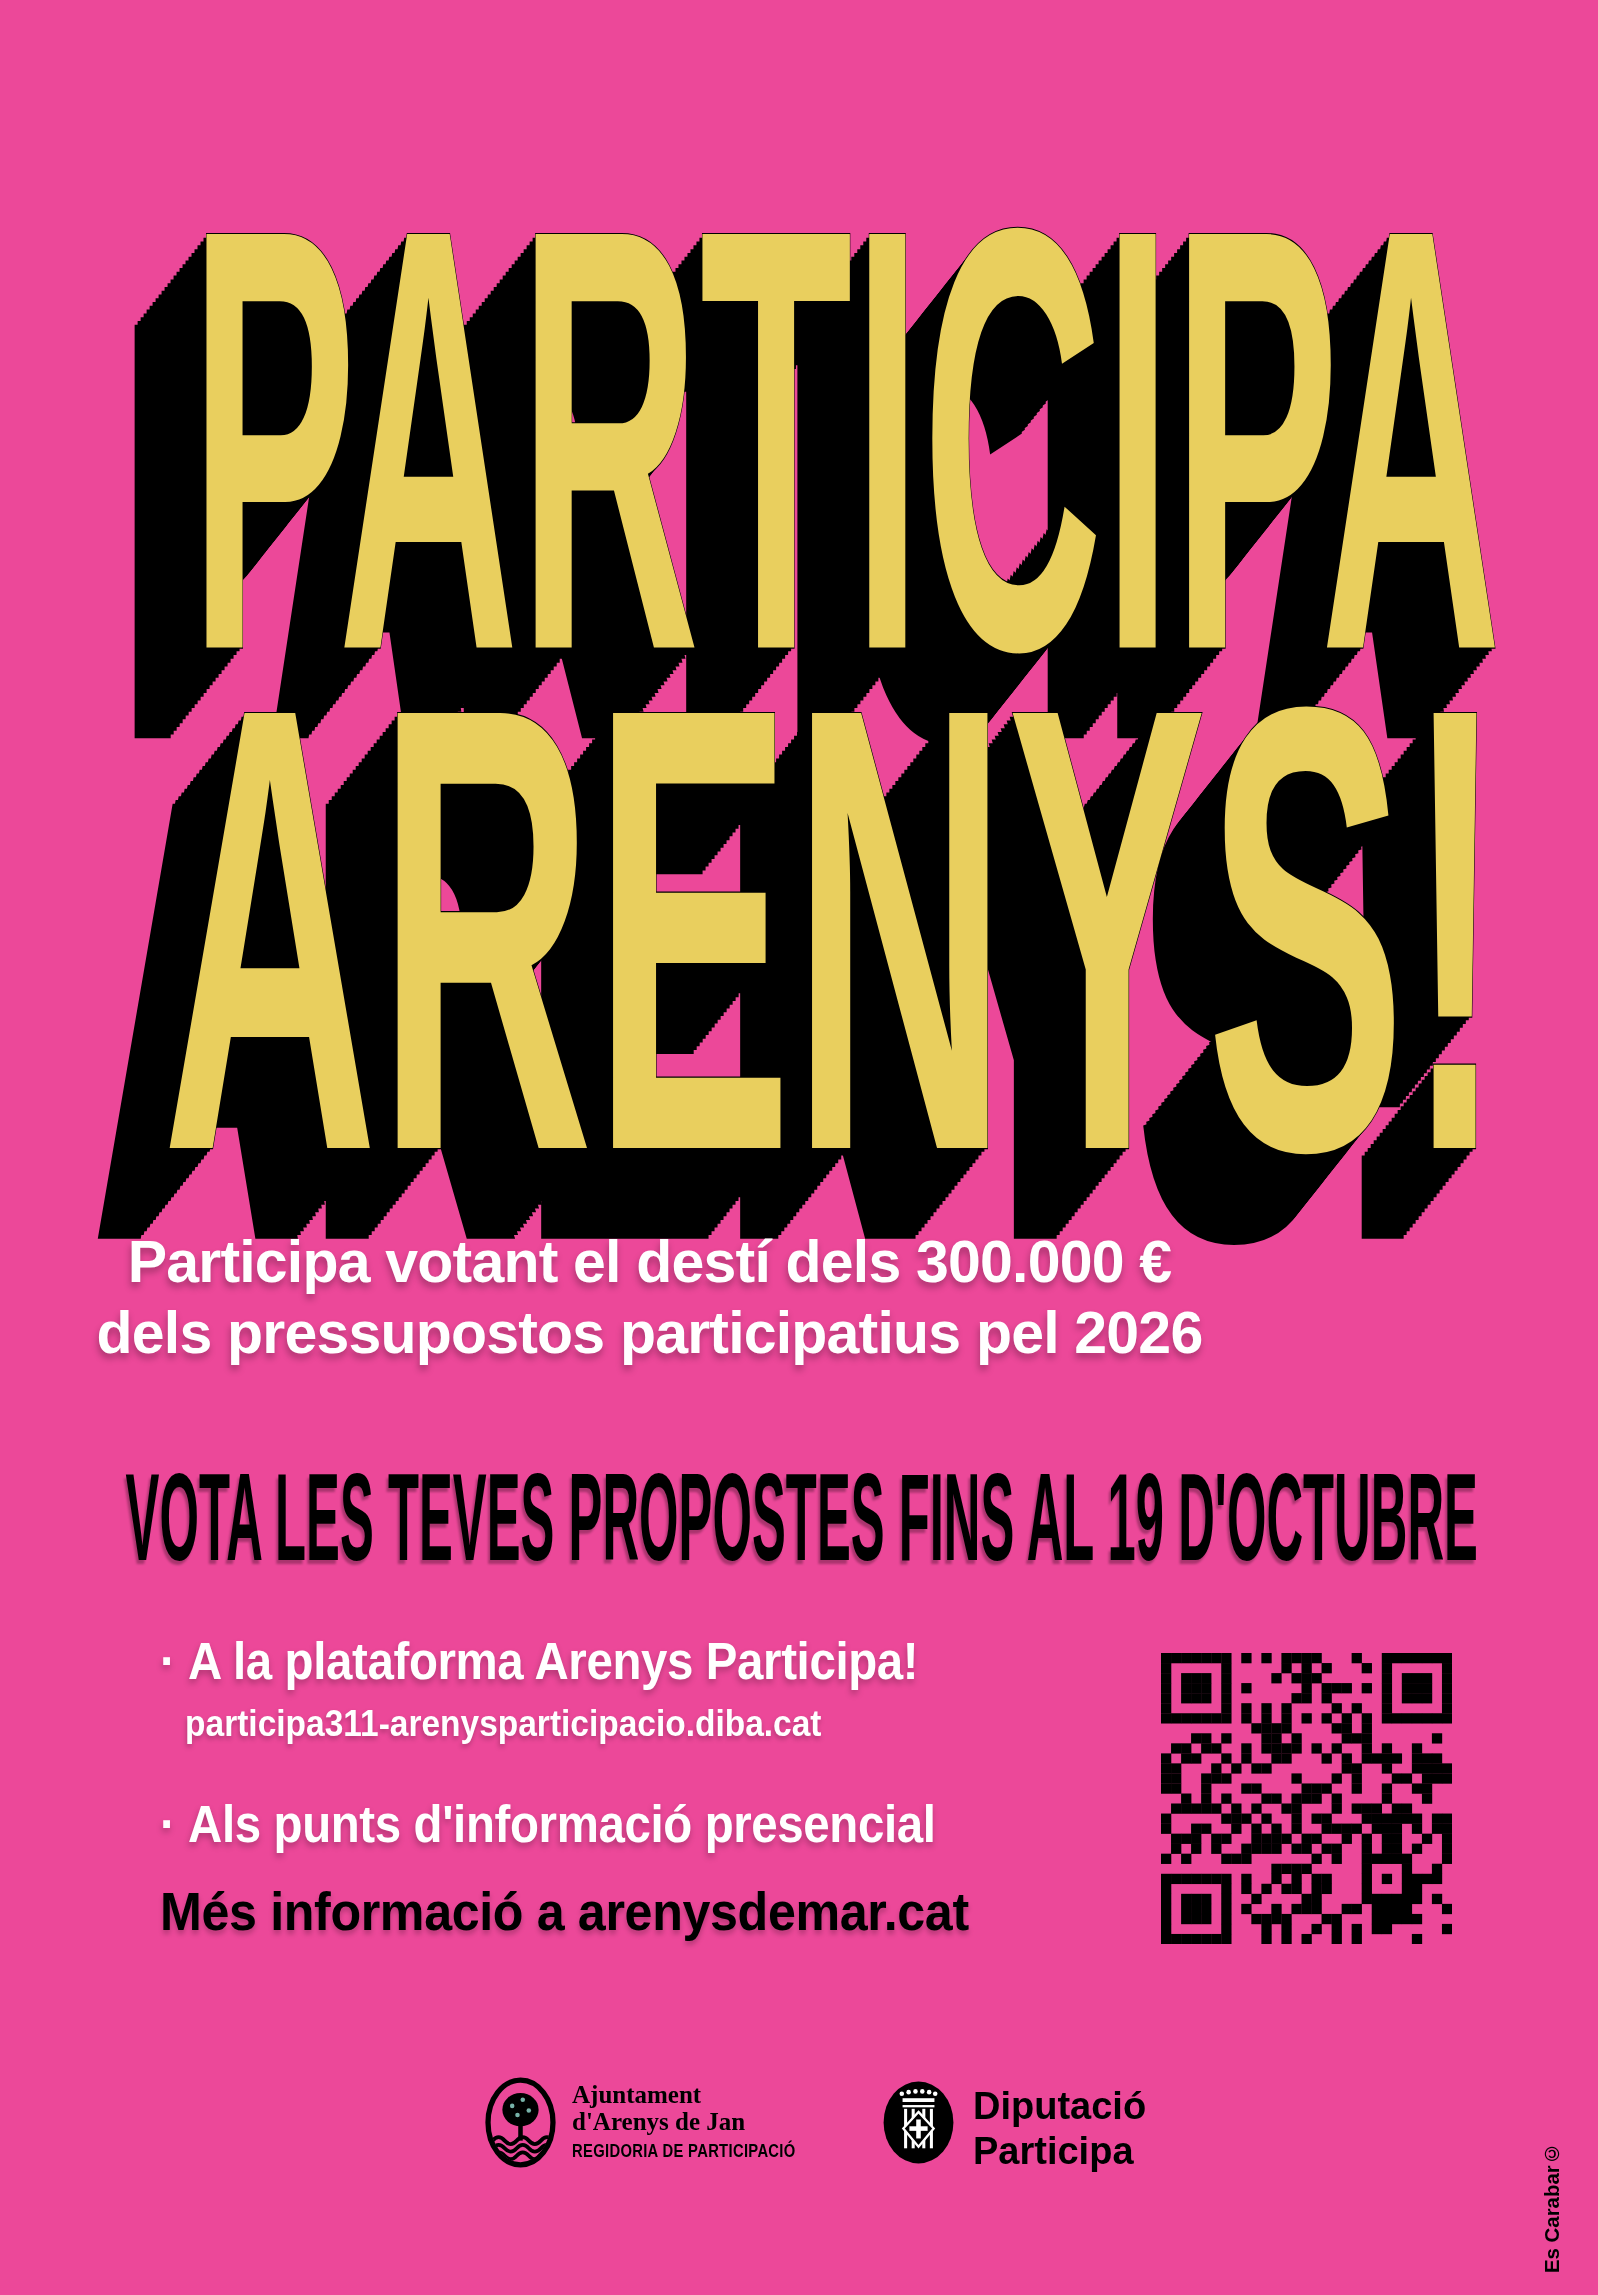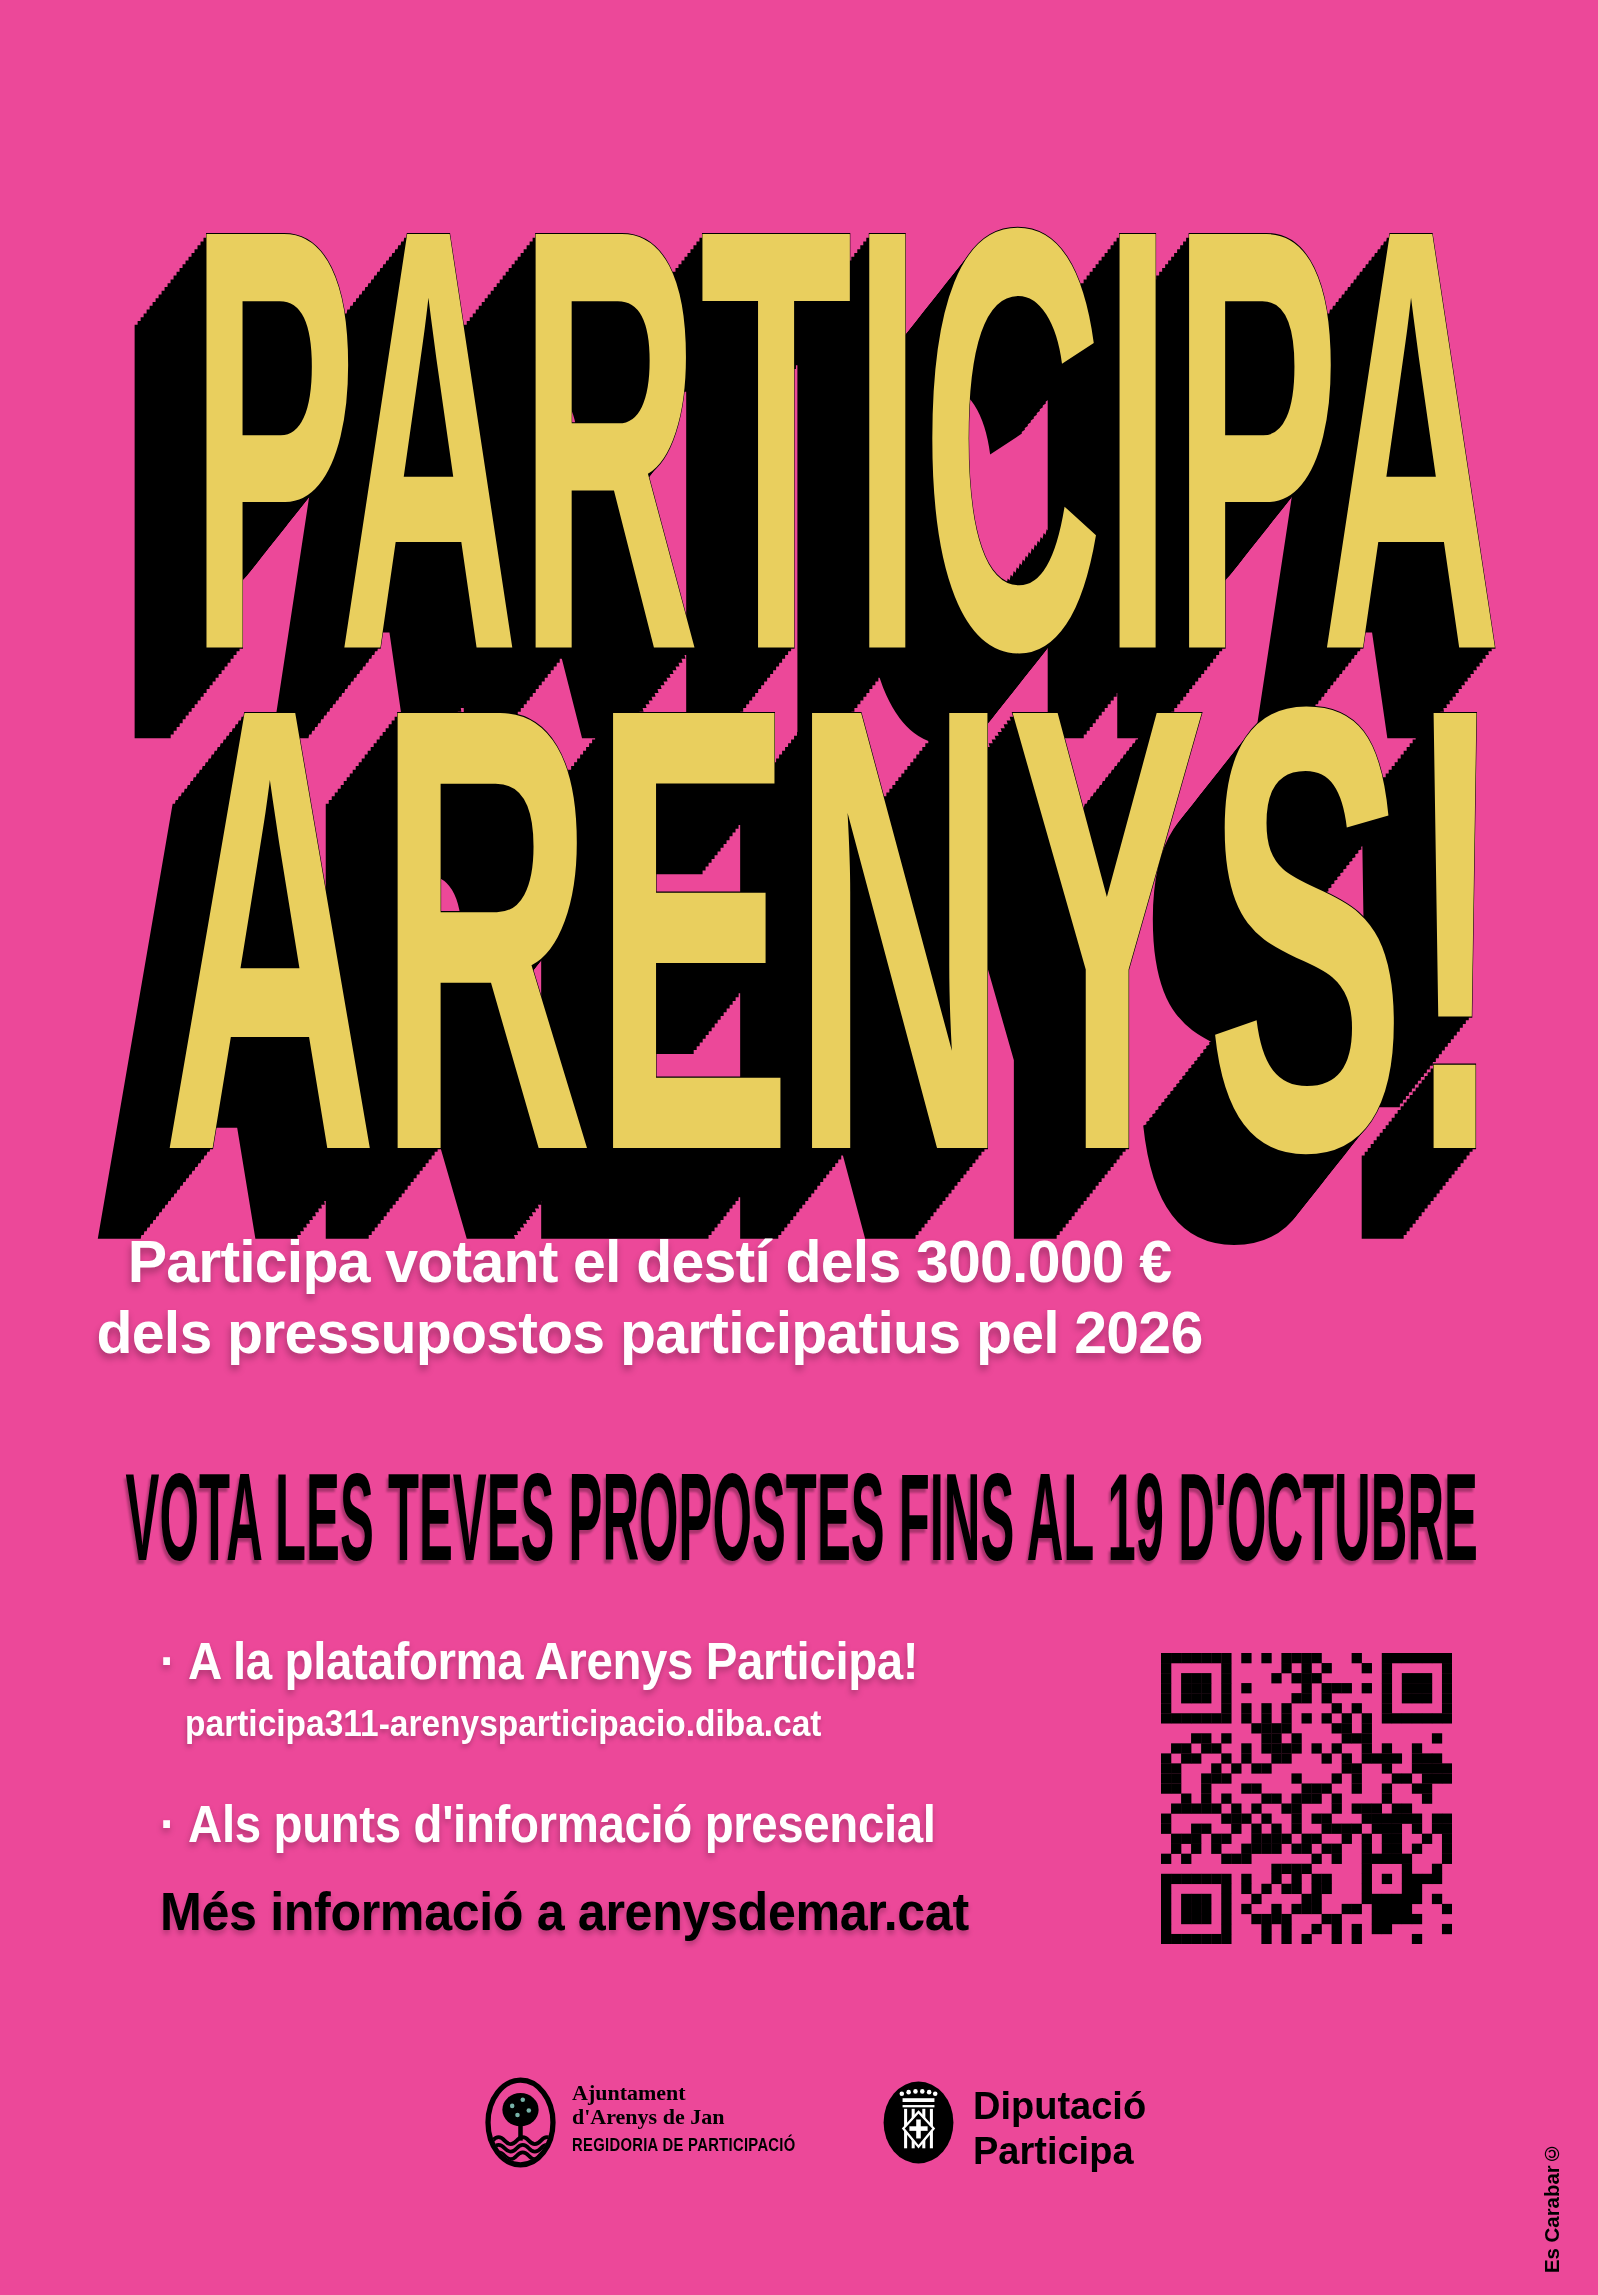--- a/index.html
+++ b/index.html
@@ -18,21 +18,21 @@
   .channel-line .marker{margin-right:13.6px;}
   .channel-url{font-size:36px;font-weight:bold;margin:12px 0 0 27px;letter-spacing:0;
     text-shadow:-0.8px 3px 6px rgba(0,0,0,0.25);}
   .channel-gap{margin-top:50px;}
   .more-info{top:1880px;left:160px;color:#000000;font-size:54px;font-weight:bold;
     letter-spacing:-0.4px;transform:scaleX(0.93);transform-origin:left top;
     text-shadow:0 3.8px 5.3px rgba(0,0,0,0.22);}
   .qr-box{top:1653px;left:1161px;width:291px;height:291px;}
   .footer-aj-seal{top:2077px;left:485px;}
   .footer-aj-text{top:2081px;left:572px;color:#000;}
-  .aj-name{font-family:"Liberation Serif",serif;font-weight:bold;font-size:22px;line-height:1.08;}
+  .aj-name{font-family:"Liberation Serif",serif;font-weight:bold;font-size:25px;line-height:1.08;}
   .aj-dept{font-size:18px;font-weight:bold;letter-spacing:0.4px;margin-top:6px;
     transform:scaleX(0.82);transform-origin:left top;white-space:nowrap;}
   .footer-dip-seal{top:2080px;left:882px;}
   .footer-dip-text{top:2084px;left:965px;color:#000;font-size:38px;font-weight:bold;line-height:1.18;margin-left:8px;}
   .credit{top:2152px;left:1541px;height:121px;color:#000;font-size:20.4px;font-weight:bold;
     writing-mode:vertical-rl;transform:rotate(180deg);white-space:nowrap;}
 </style>
 </head>
 <body>
 

